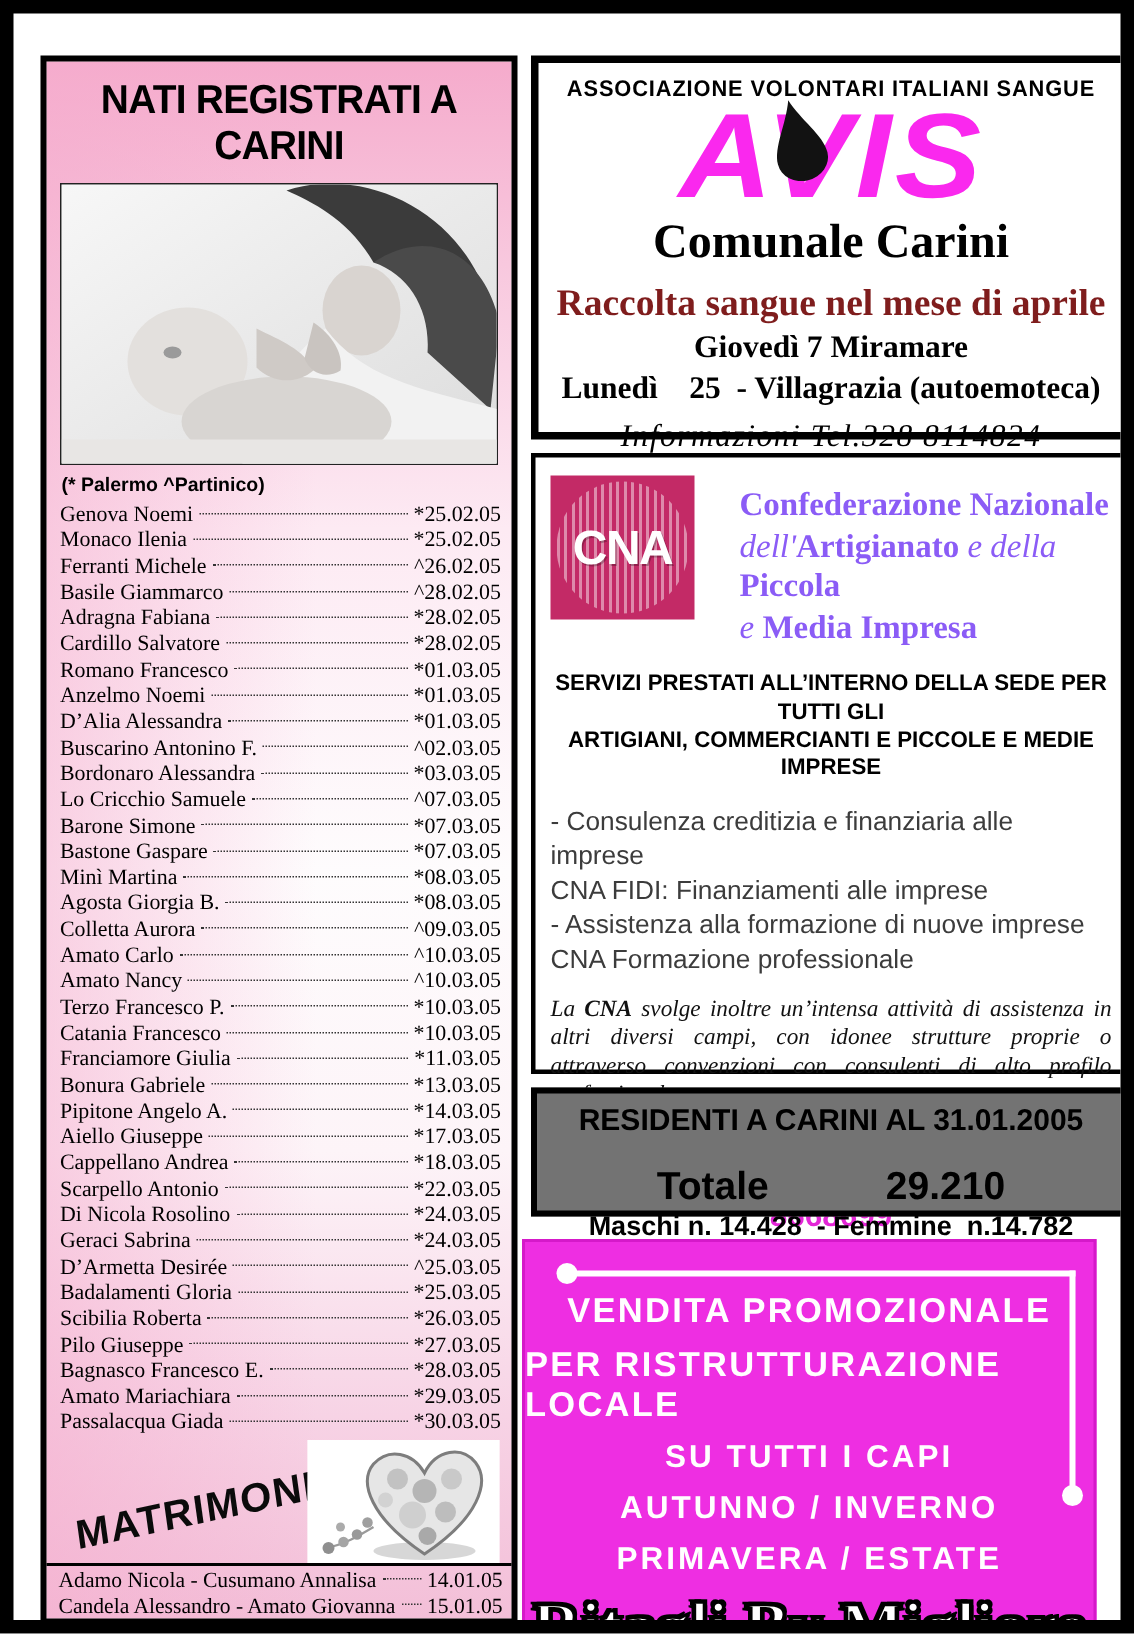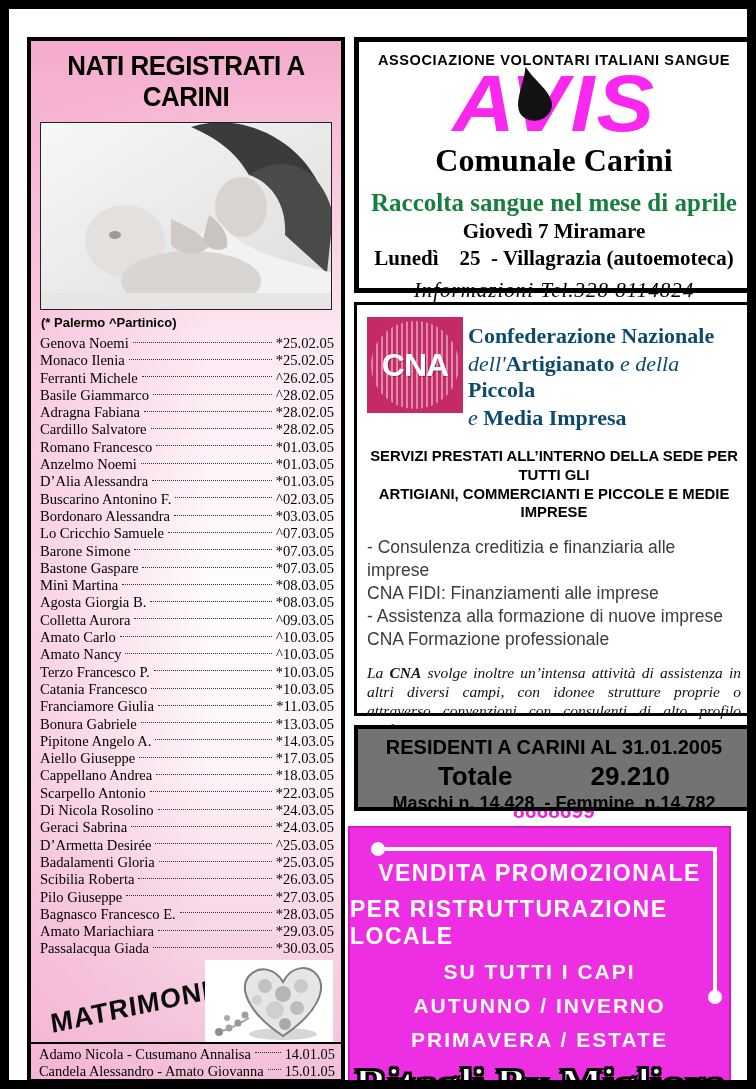--- a/index.html
+++ b/index.html
@@ -53,63 +53,63 @@
     border:5px solid #000; background:#fff; text-align:center;
   }
   .avis-assoc { font-size:15px; font-weight:bold; letter-spacing:0.6px; margin-top:9px; transform:scaleX(0.97); }
   .avis-logo { position:relative; width:fit-content; margin:0 auto; line-height:0.9; }
   .avis-word {
     font-size:80px; font-weight:900; font-style:italic; color:#fa28ee;
     letter-spacing:2px; transform:scaleX(1.08); display:inline-block;
   }
   .avis-drop { position:absolute; left:52px; top:-4px; width:40px; height:58px; transform:rotate(-14deg); }
   .avis-comunale { font-family:"Liberation Serif", serif; font-weight:bold; font-size:32px; margin-top:2px; }
-  .avis-raccolta { font-family:"Liberation Serif", serif; font-weight:bold; font-size:25px; color:#15803d; margin-top:10px; }
+  .avis-raccolta { font-family:"Liberation Serif", serif; font-weight:bold; font-size:25px; color:#7f1d1d; margin-top:10px; }
   .avis-line { font-family:"Liberation Serif", serif; font-weight:bold; font-size:21px; margin-top:2px; white-space:pre; }
   .avis-info { font-family:"Liberation Serif", serif; font-style:italic; font-size:21px; letter-spacing:1px; margin-top:7px; }
 
   .cna-box {
     position:absolute; left:345px; top:293px; width:400px; height:414px;
     border:3px solid #000; background:#fff; padding:12px 10px 0 10px;
   }
   .cna-header { display:flex; }
   .cna-logo {
     width:96px; height:96px; background:#c32a66; flex:0 0 auto;
     display:flex; align-items:center; justify-content:center; position:relative; overflow:hidden;
   }
   .cna-logo .circle {
     position:absolute; inset:4px; border-radius:50%;
     background:repeating-linear-gradient(to right, rgba(255,255,255,0.45) 0 2px, rgba(255,255,255,0) 2px 5px);
   }
   .cna-logo .cna-text {
     position:relative; color:#fff; font-weight:900; font-size:32px; letter-spacing:-1px;
     text-shadow:1px 1px 0 rgba(0,0,0,0.25);
   }
-  .cna-title { font-family:"Liberation Serif", serif; margin-left:5px; color:#0c4a6e; }
+  .cna-title { font-family:"Liberation Serif", serif; margin-left:30px; color:#8b5cf6; }
   .cna-title .l1 { font-size:22px; font-weight:bold; margin-top:6px; }
   .cna-title .l2, .cna-title .l3 { font-size:22px; margin-top:2px; }
   .cna-title i { font-style:italic; }
   .cna-title b { font-weight:bold; font-style:normal; }
   .cna-servizi { text-align:center; font-weight:bold; font-size:15px; line-height:1.25; margin-top:16px; transform:scaleX(0.99); }
   .cna-services { margin-top:14px; }
   .cna-services div { font-size:17.5px; line-height:1.32; color:#3c3c3c; }
   .cna-para {
     font-family:"Liberation Serif", serif; font-style:italic; font-size:15.5px;
     line-height:1.22; text-align:justify; margin-top:13px; color:#111;
   }
   .cna-para b { font-weight:bold; }
   .cna-addr1 { text-align:center; font-weight:bold; font-size:20px; color:#e326d6; margin-top:12px; }
   .cna-addr2 { text-align:center; font-weight:bold; font-size:21px; color:#e326d6; }
 
   .residenti-box {
     position:absolute; left:345px; top:716px; width:400px; height:86px;
     border:4px solid #000; background:#737373; text-align:center;
   }
   .res-title { font-weight:bold; font-size:20px; margin-top:7px; }
-  .res-totale { display:flex; justify-content:center; gap:78px; font-weight:bold; font-size:26px; margin-top:2px; }
+  .res-totale { display:flex; justify-content:center; gap:78px; font-weight:bold; font-size:26px; margin-top:16px; }
   .res-detail { font-weight:bold; font-size:18px; margin-top:1px; white-space:pre; }
 
   .promo-box {
     position:absolute; left:339px; top:817px; width:383px; height:264px;
     background:#ee2ee2; border:2px solid #d519c9; color:#fff;
     display:flex; flex-direction:column; align-items:center;
   }
   .promo-deco-h { position:absolute; left:30px; right:12px; top:19px; height:4px; background:#fff; }
   .promo-deco-v { position:absolute; right:12px; top:19px; width:4px; height:150px; background:#fff; }
   .promo-dot { position:absolute; width:14px; height:14px; border-radius:50%; background:#fff; }

